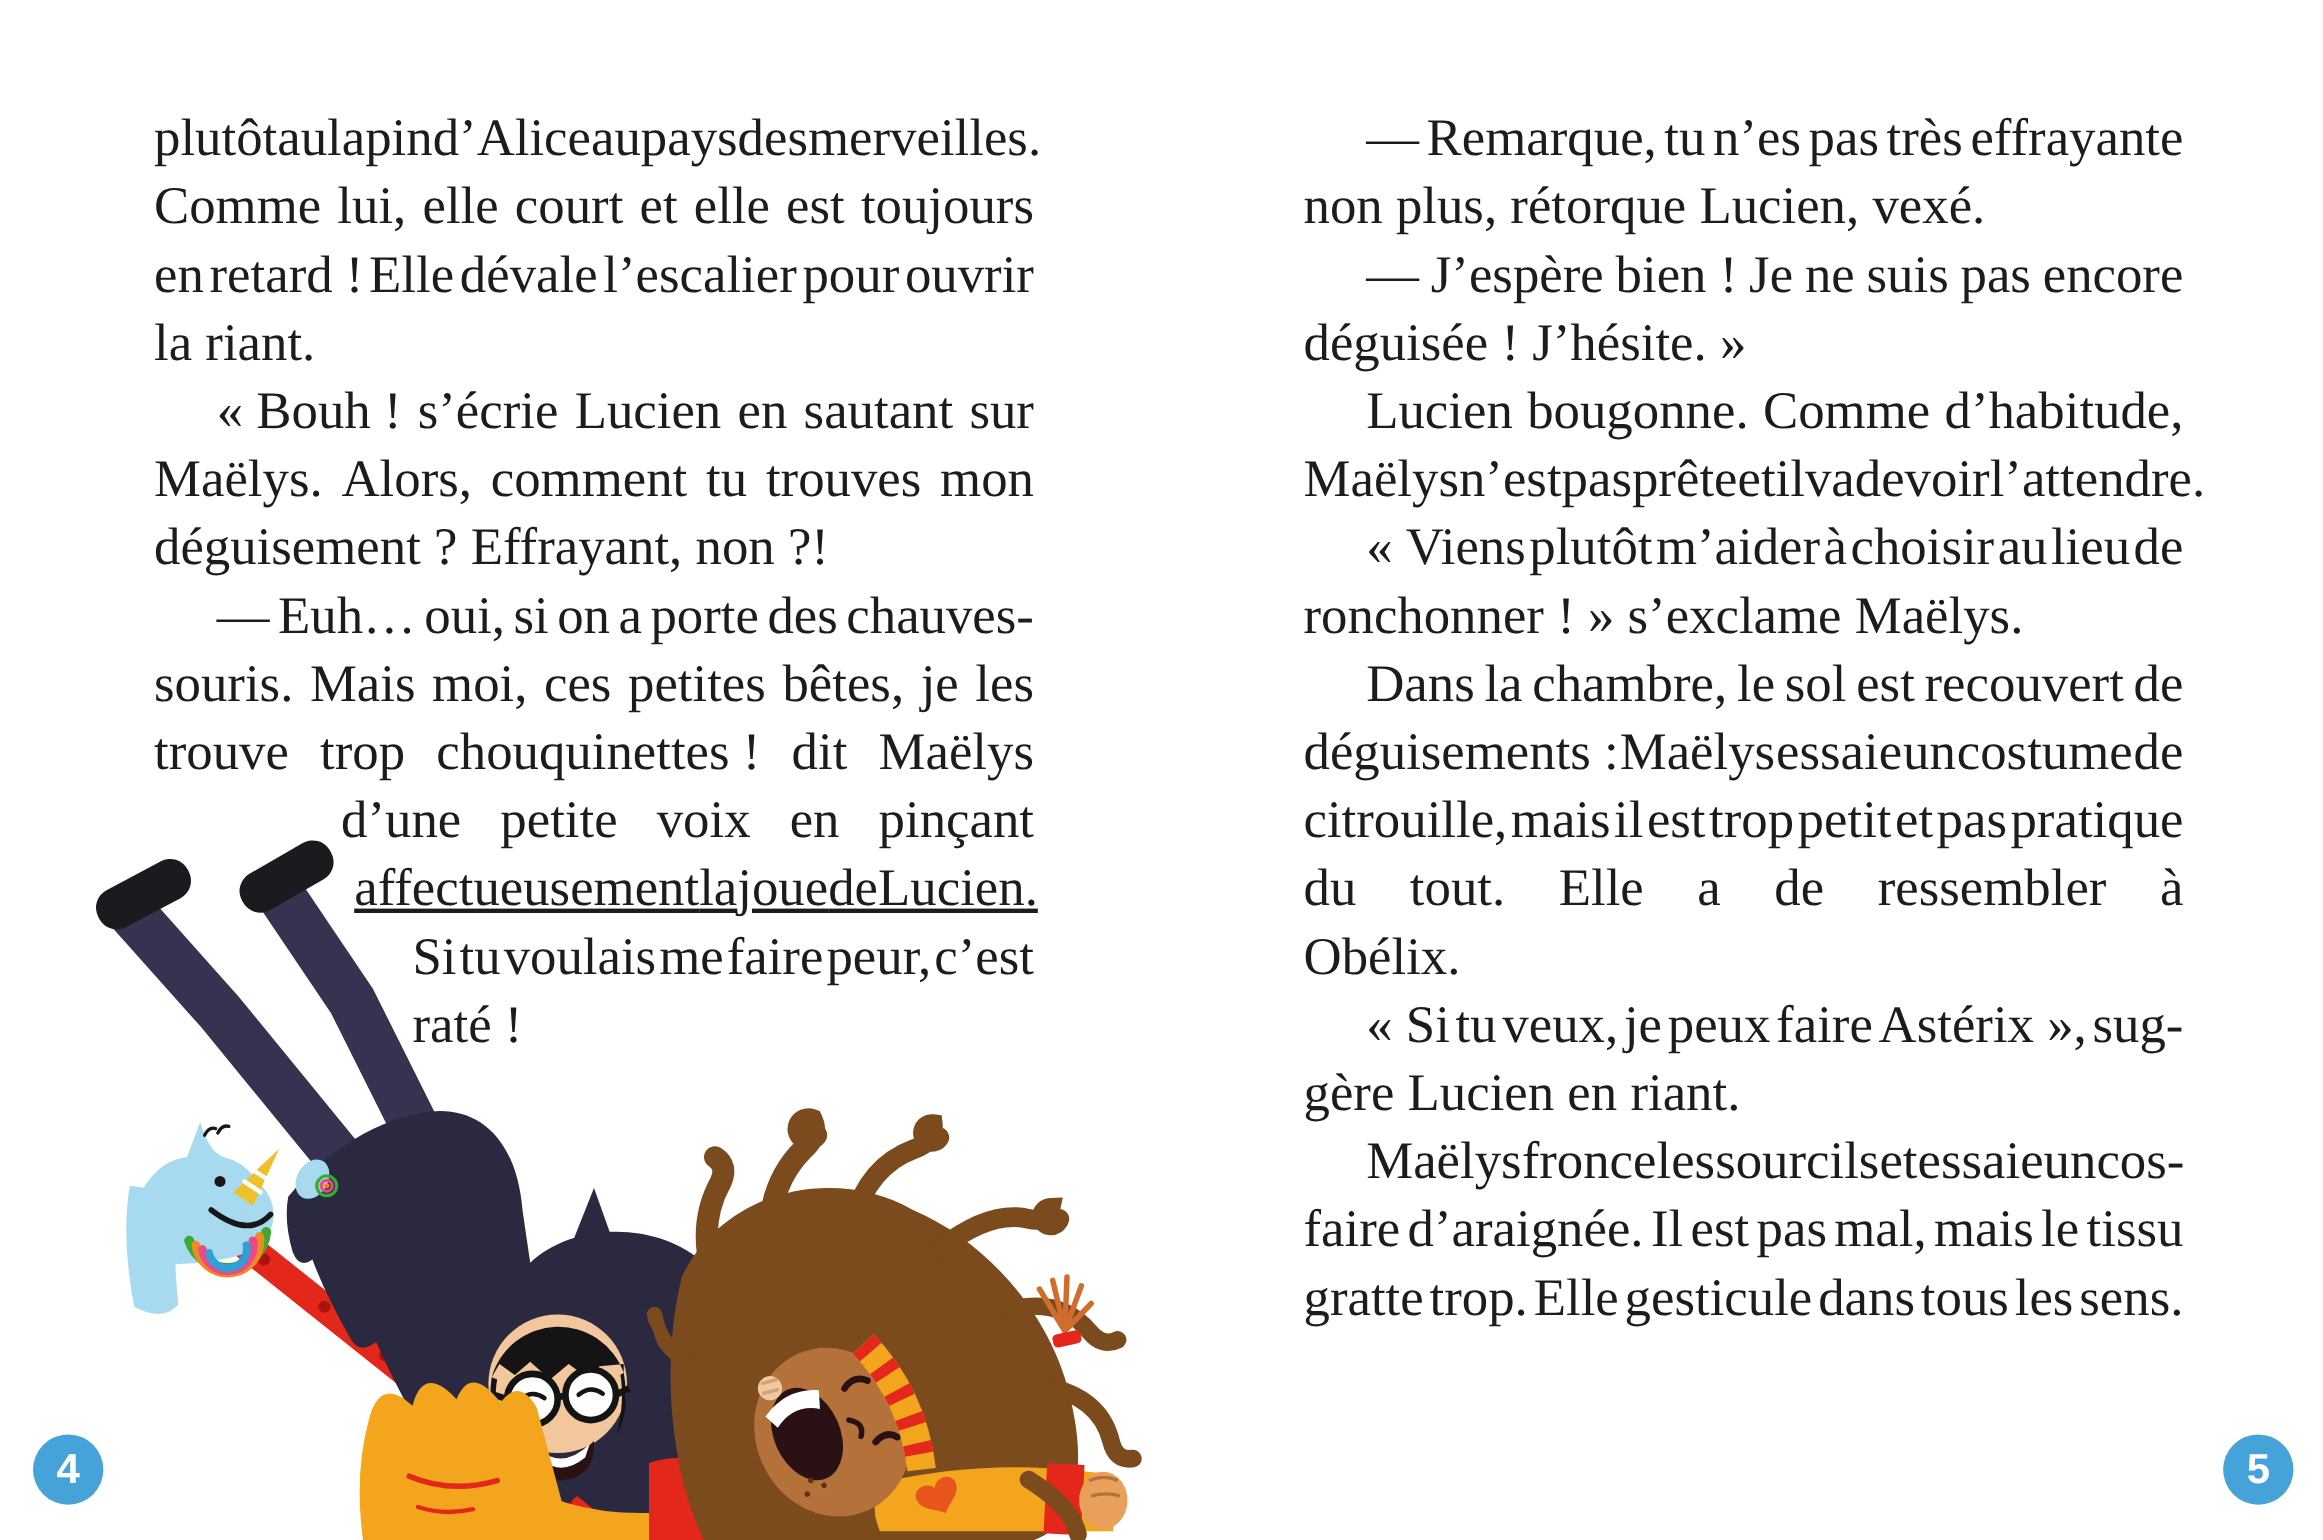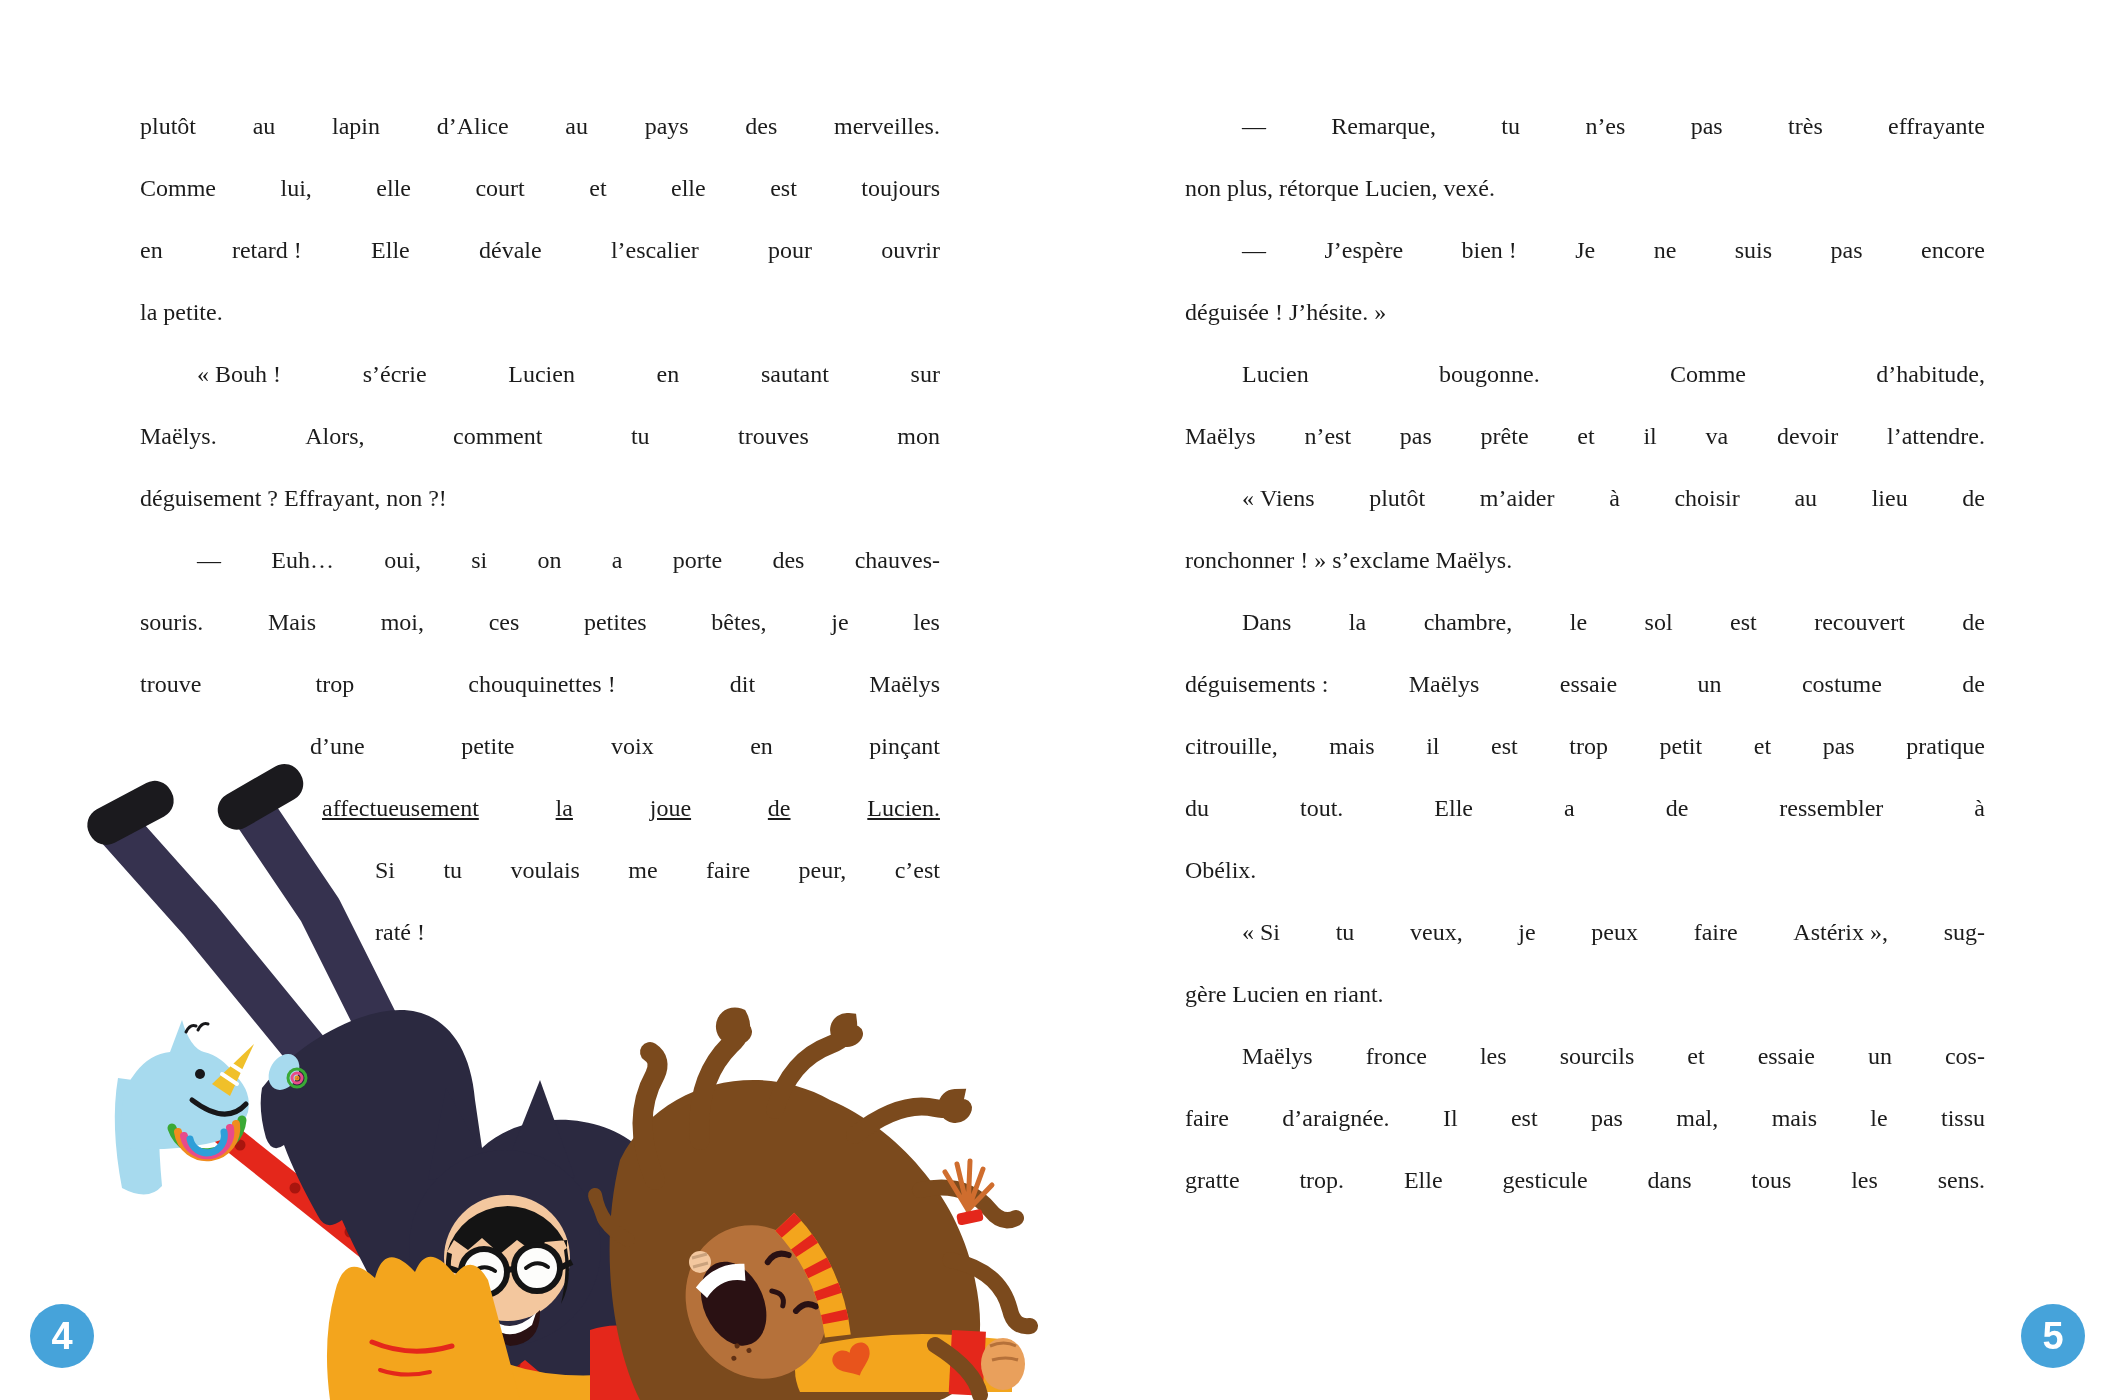--- a/index.html
+++ b/index.html
@@ -2,21 +2,21 @@
 <html style="--page-bg: #ffffff; --ink: #1c1c1c; --badge-blue: #46a3da; --badge-text: #ffffff; --bat-navy: #2b2940; --leg-navy: #36324f; --shoe-black: #1b1a1e; --skin-boy: #f3c79e; --skin-girl: #b5713a; --hair-girl: #7b4a1d; --hair-dark: #141414; --yellow: #f3a51d; --red: #e4271b; --red-dark: #a8150e; --unicorn-blue: #a7daee; --mouth-dark: #2a1113; --mane-green: #3aa935; --mane-orange: #f08c1e; --mane-pink: #e84b8a; --mane-blue: #2f9fd8; --horn-yellow: #f0c02a; --hand-orange: #cf6d2e;"><head>
 <meta charset="utf-8">
 <style>
   html,body{margin:0;padding:0;}
   body{
     width:2112px;height:1400px;position:relative;overflow:hidden;
     background:var(--page-bg,#fff);
     font-family:"Liberation Serif", serif;
     color:var(--ink,#1c1c1c);
   }
-  .column{position:absolute;top:95px;width:800px;font-size:24px;}
+  .column{position:absolute;top:95px;width:800px;font-size:48px;}
   #col-left{left:140px;}
   #col-right{left:1185px;}
   .line{height:62px;line-height:62px;white-space:pre;}
   .line.justify{display:flex;justify-content:space-between;white-space:normal;}
   .badge{
     position:absolute;top:1304px;width:64px;height:64px;border-radius:50%;
     background:var(--badge-blue,#46a3da);color:var(--badge-text,#fff);
     font-family:"Liberation Sans", sans-serif;font-weight:bold;font-size:38px;
     display:flex;align-items:center;justify-content:center;
   }
@@ -50,21 +50,21 @@
     </div>
     <div class="line justify" style="padding-left: 0px;">
       <span>en</span>
       <span>retard&nbsp;!</span>
       <span>Elle</span>
       <span>dévale</span>
       <span>l’escalier</span>
       <span>pour</span>
       <span>ouvrir</span>
     </div>
-    <div class="line" style="padding-left: 0px;">la petite.</div>
+    <div class="line" style="padding-left: 0px;">la riant.</div>
     <div class="line justify" style="padding-left: 57px;">
       <span>«&nbsp;Bouh&nbsp;!</span>
       <span>s’écrie</span>
       <span>Lucien</span>
       <span>en</span>
       <span>sautant</span>
       <span>sur</span>
     </div>
     <div class="line justify" style="padding-left: 0px;">
       <span>Maëlys.</span>

